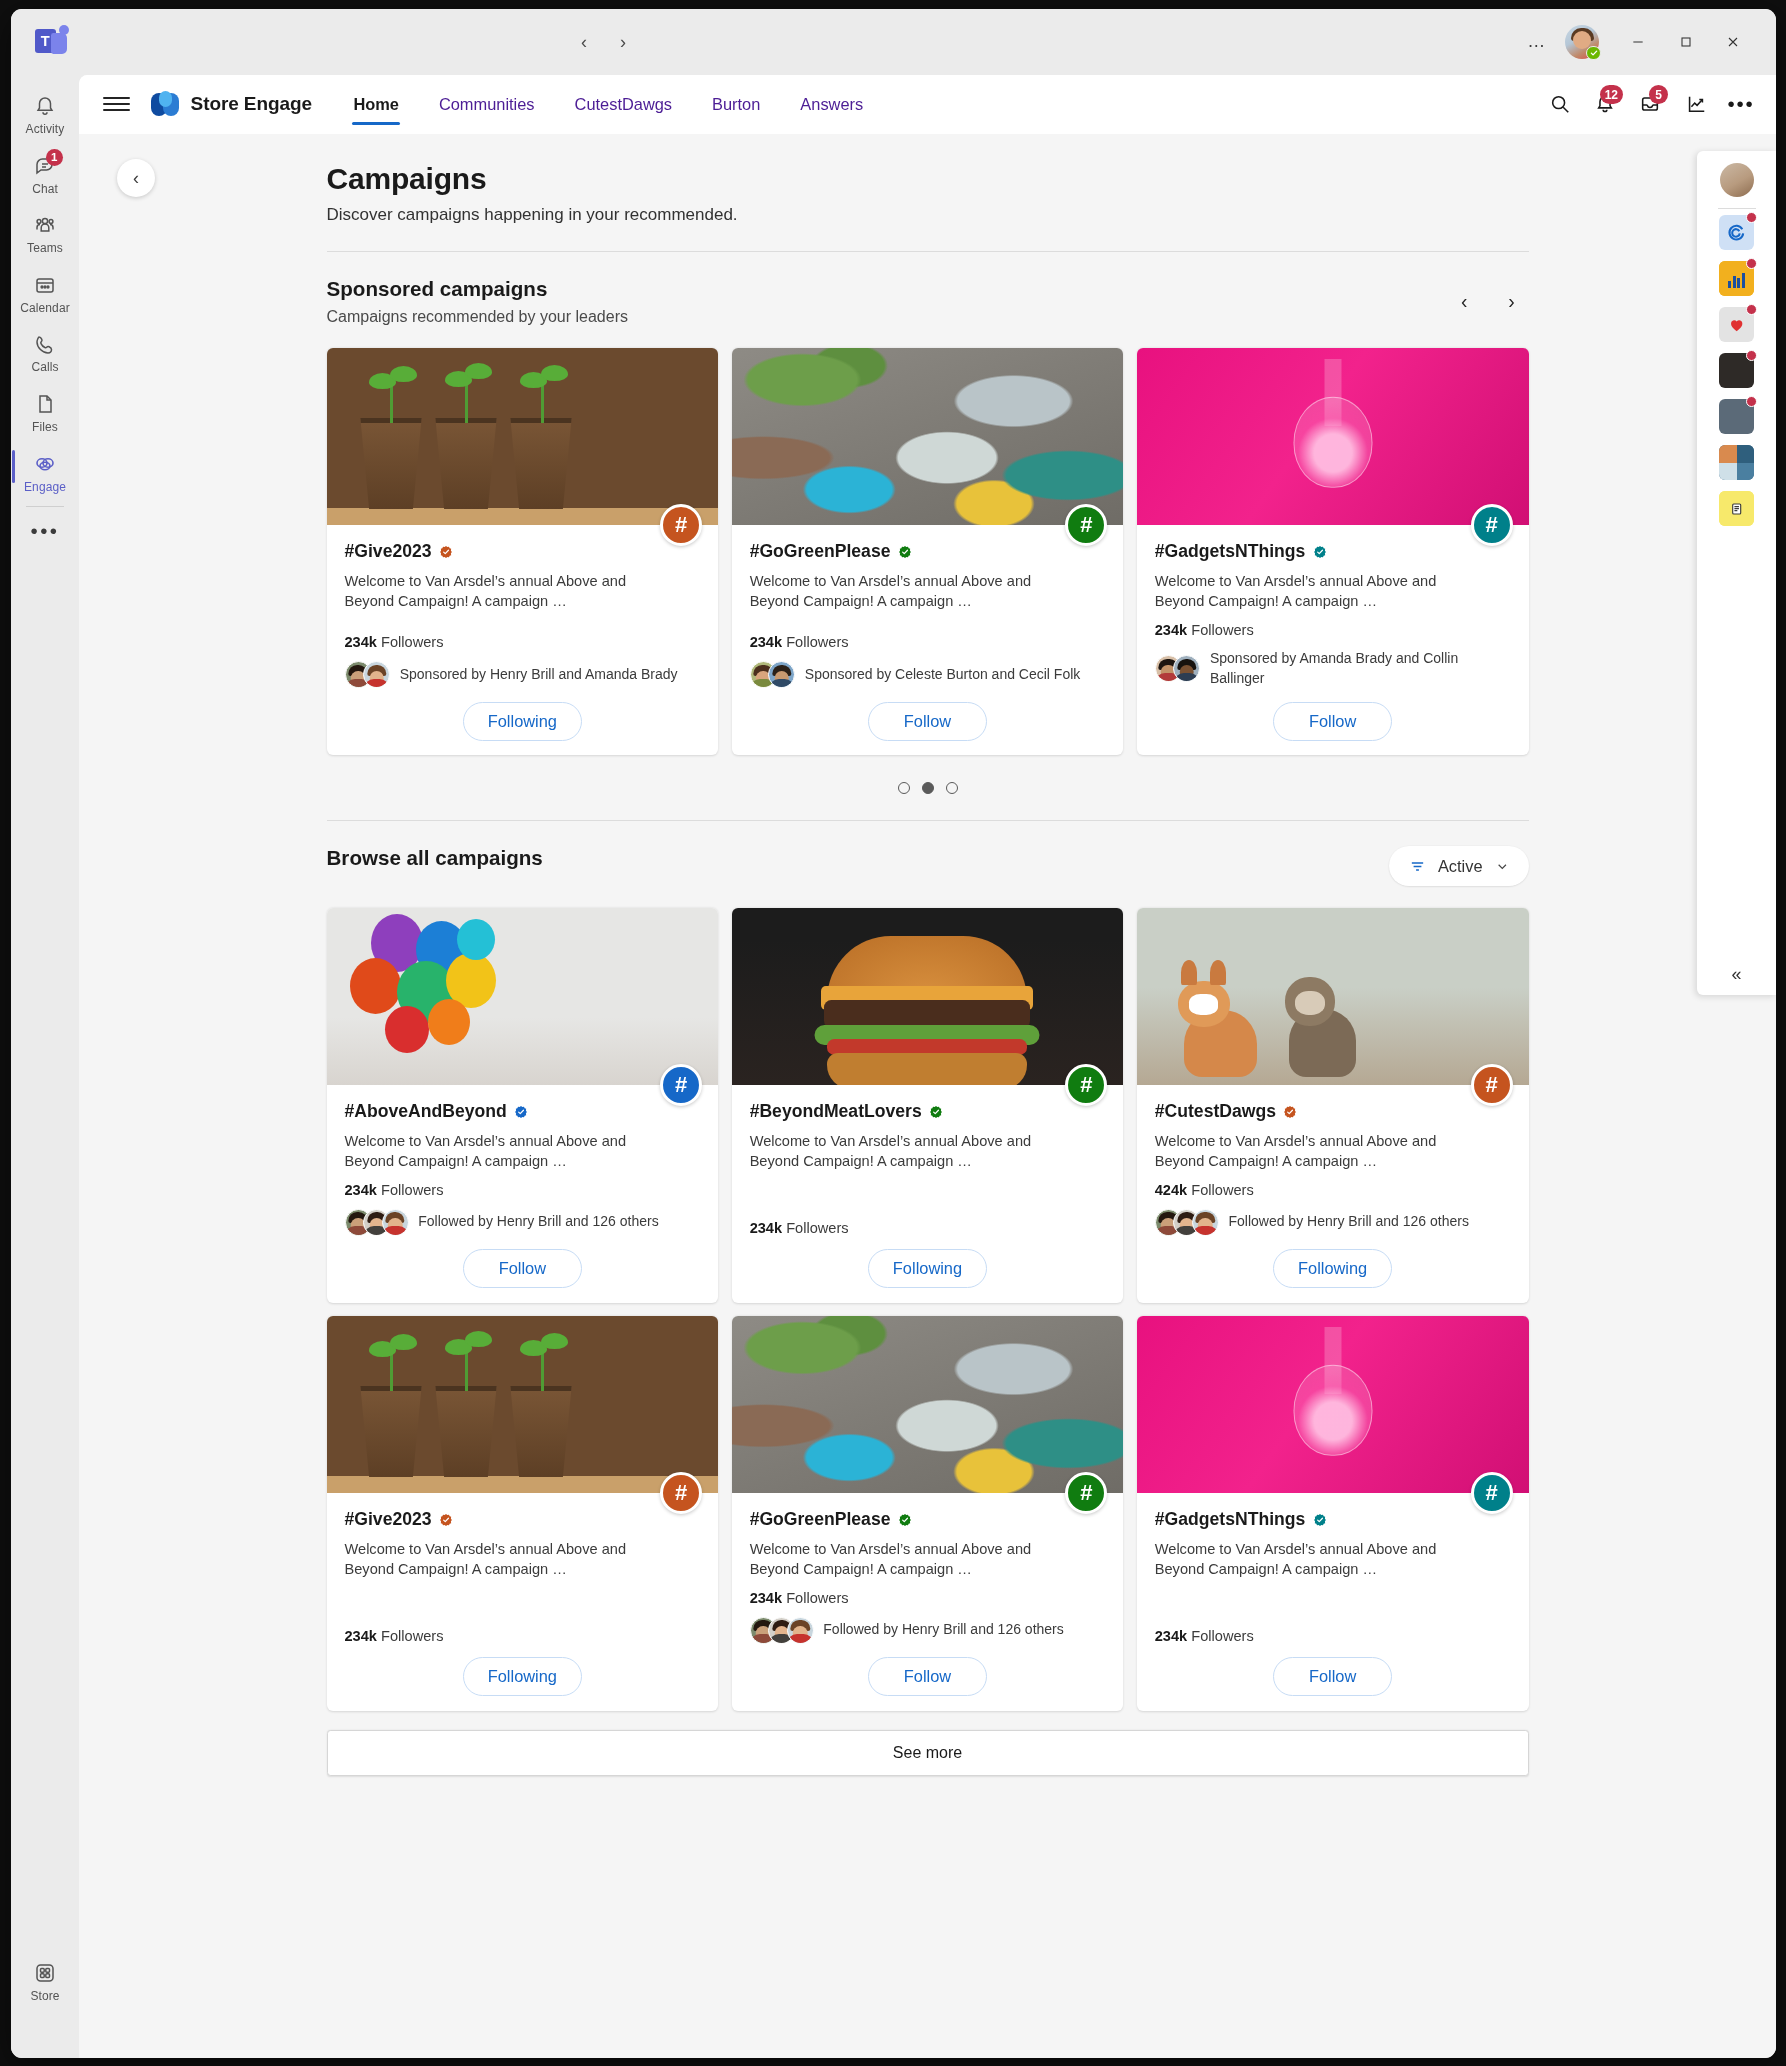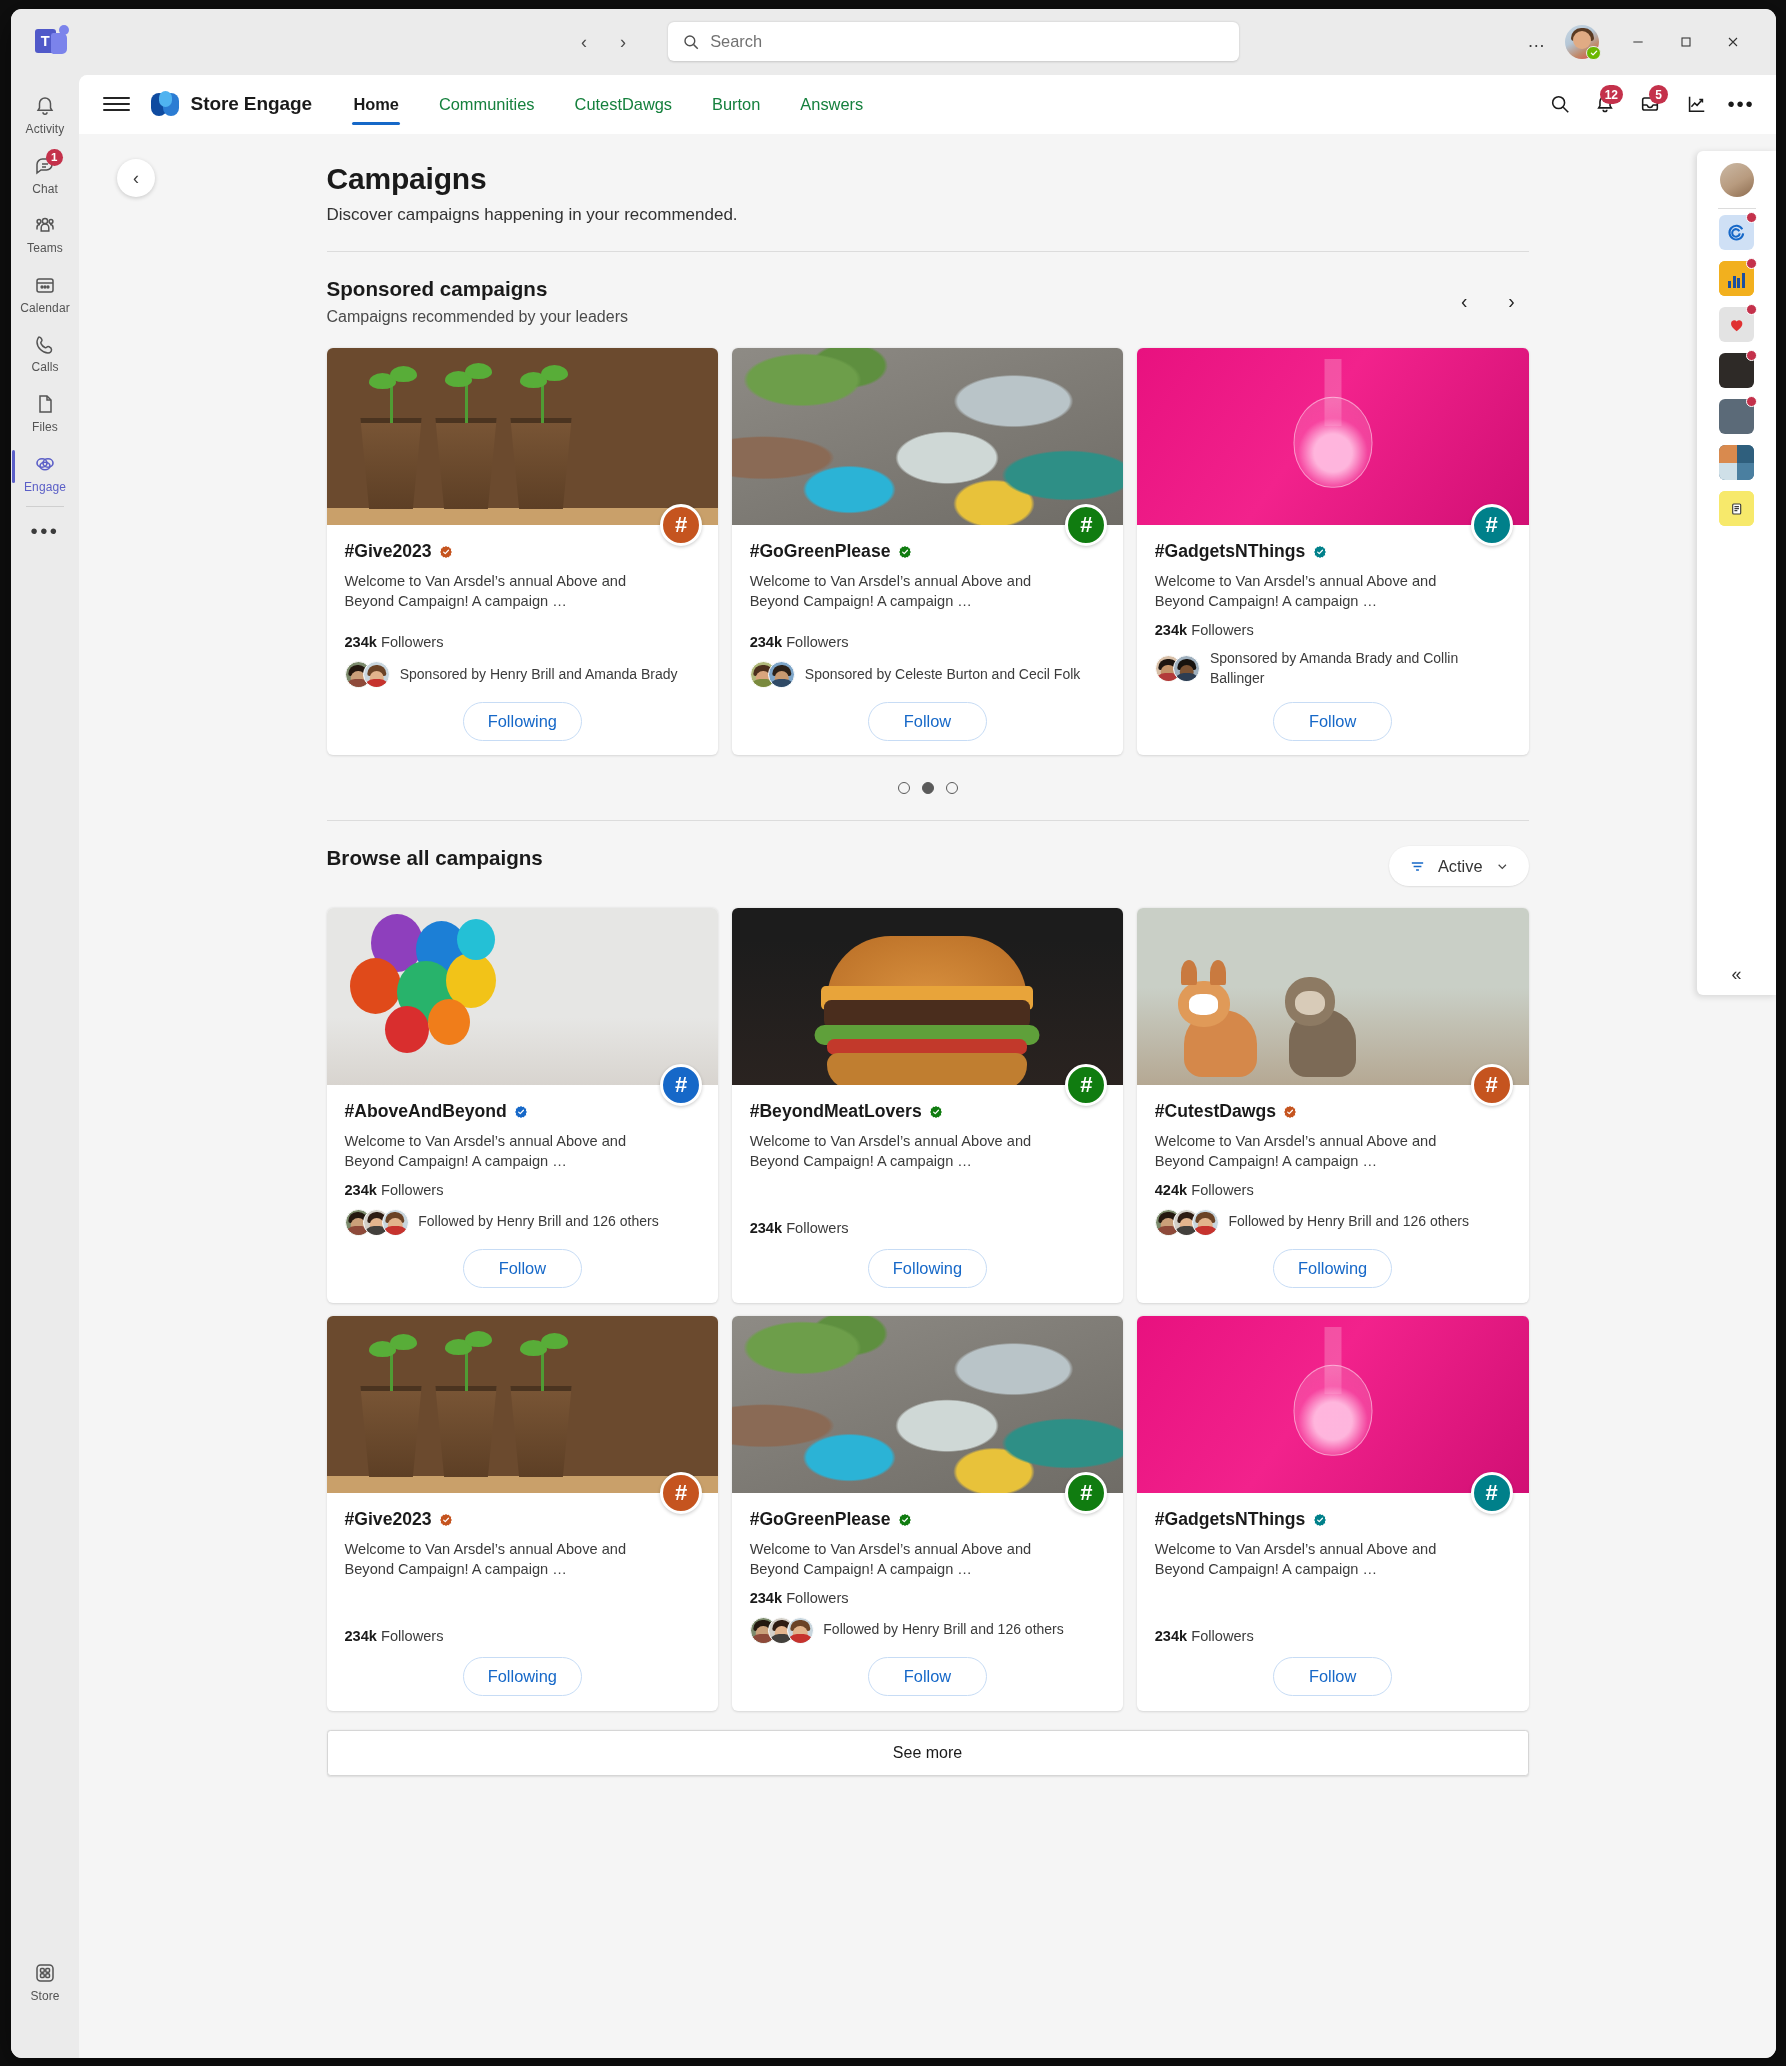--- a/index.html
+++ b/index.html
@@ -150,21 +150,21 @@
   .hamburger span { display:block; height: 1.8px; background: #242424; border-radius: 1.2px; }
   .ve-brand { display: flex; align-items: center; gap: 11px; margin-left: 17px; }
   .ve-logo { width: 29px; height: 29px; position: relative; }
   .ve-logo .lobe-l { position: absolute; left: 0.6px; top: 3.6px; width: 16px; height: 23px; border-radius: 8.5px; background: #0f4ba0; }
   .ve-logo .lobe-r { position: absolute; right: 0.6px; top: 3.6px; width: 16px; height: 23px; border-radius: 8.5px; background: #2b7cd3; }
   .ve-logo .lobe-c { position: absolute; left: 8px; top: 1.8px; width: 13.4px; height: 16px; border-radius: 7.3px; background: #4fb3f0; }
   .ve-name { font-size: 19px; font-weight: 700; color: #1a1a1a; letter-spacing: -0.1px; }
   .ve-tabs { display: flex; align-items: center; gap: 8px; margin-left: 25.5px; height: 59px; }
   .ve-tab {
     padding: 0 16px; height: 59px; display: flex; align-items: center;
-    font-size: 16.4px; color: #15803d; position: relative;
+    font-size: 16.4px; color: #4c1d95; position: relative;
   }
   .ve-tab.active { color: #1a1a1a; font-weight: 700; }
   .ve-tab.active::after {
     content:""; position: absolute; left: 14.6px; right: 14.6px; bottom: 8.5px;
     height: 3px; border-radius: 1.8px; background: #1668c8;
   }
   .ve-actions { margin-left: auto; display: flex; align-items: center; gap: 7.3px; }
   .ve-ibtn {
     width: 38px; height: 38px; border-radius: 4.9px;
     display: flex; align-items: center; justify-content: center;
@@ -360,27 +360,20 @@
         <div class="t1"></div>
           <div class="t2"></div>
           <div class="t3"></div>
       </div>
 
       <div class="nav-arrows">
         <div class="nav-arrow">‹</div>
         <div class="nav-arrow">›</div>
       </div>
 
-      <div class="searchbox">
-        <svg viewBox="0 0 24 24" width="18" height="18" fill="none" stroke="#505050" stroke-width="1.9">
-          <circle cx="10.5" cy="10.5" r="6.5"></circle>
-            <path d="M15.5 15.5L21 21"></path>
-        </svg>
-        <span class="ph">Search</span>
-      </div>
 
       <div class="tb-right">
         <div class="tb-ell">…</div>
         <div class="tb-avatar">
           <div class="hair"></div>
             <div class="face"></div>
           <div class="presence">
             <svg viewBox="0 0 12 12">
                 <path d="M2 6.2l2.6 2.6L10 3.2" stroke="#fff" stroke-width="2" fill="none" stroke-linecap="round" stroke-linejoin="round"></path>
               </svg>

